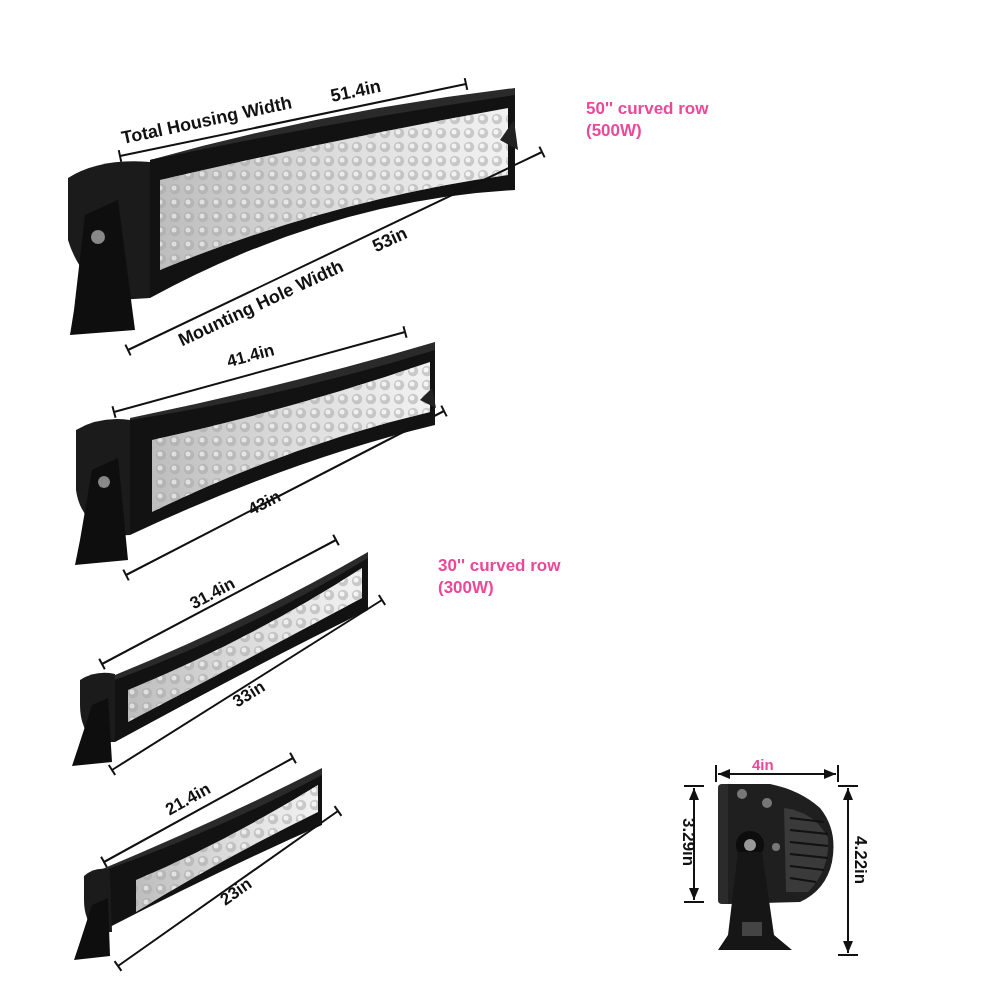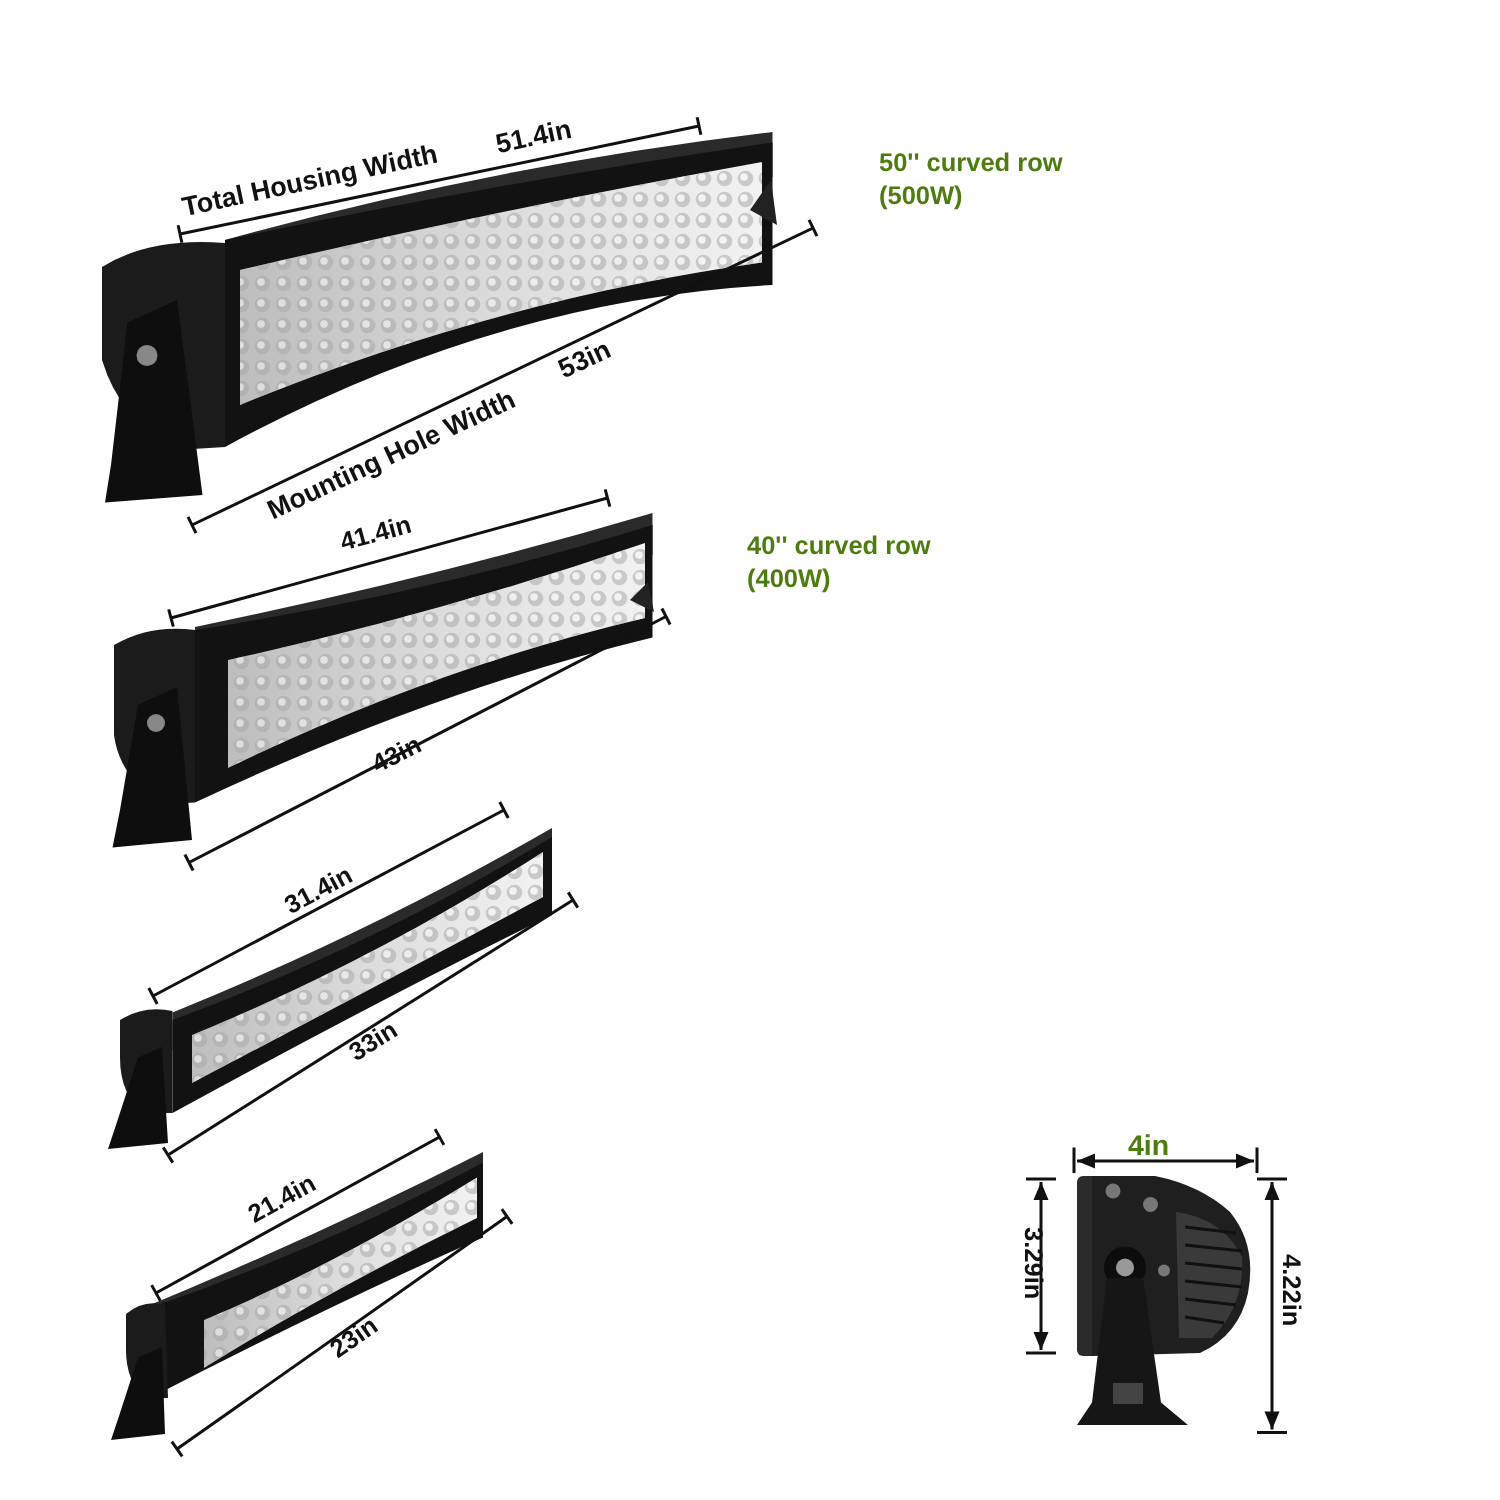--- a/index.html
+++ b/index.html
@@ -1,19 +1,19 @@
 <!DOCTYPE html>
 <html><head>
 <meta charset="utf-8">
 <style>
   html, body { margin: 0; padding: 0; background: #ffffff; }
   body { width: 1000px; height: 1000px; position: relative; overflow: hidden;
          font-family: "Liberation Sans", sans-serif; color: #111; }
   .canvas { position: absolute; left: 0; top: 0; width: 1000px; height: 1000px; }
-  .label { position: absolute; font-weight: bold; font-size: 17px; line-height: 22px; color: #4d7c0f; white-space: nowrap; }
+  .label { position: absolute; font-weight: bold; font-size: 17px; line-height: 22px; color: #ec4899; white-space: nowrap; }
   .rot { position: absolute; font-weight: bold; color: #111; white-space: nowrap; transform-origin: left bottom; }
   svg { position: absolute; left: 0; top: 0; }
 </style>
 </head>
 <body>
 
 <div class="canvas">
 
   <svg width="1000" height="1000" viewBox="0 0 1000 1000">
     <defs>
@@ -144,28 +144,28 @@
   <div class="rot" style="left:333px; top:86px; font-size:18px; transform: rotate(-12deg);">51.4in</div>
   <div class="rot" style="left:184px; top:330px; font-size:18px; transform: rotate(-25deg);">Mounting Hole Width</div>
   <div class="rot" style="left:378px; top:236px; font-size:18px; transform: rotate(-25deg);">53in</div>
   <div class="label" style="left:586px; top:98px;">
     <div>50'' curved row</div>
     <div>(500W)</div>
   </div>
 
   <div class="rot" style="left:230px; top:352px; font-size:17px; transform: rotate(-15deg);">41.4in</div>
   <div class="rot" style="left:254px; top:500px; font-size:17px; transform: rotate(-27deg);">43in</div>
-  <div class="label" style="left:498px; top:353px;">
-    <div>40'' curved row</div>
-    <div>(400W)</div>
-  </div>
 
   <div class="rot" style="left:196px; top:594px; font-size:17px; transform: rotate(-28deg);">31.4in</div>
   <div class="rot" style="left:240px; top:692px; font-size:17px; transform: rotate(-32deg);">33in</div>
+  <div class="label" style="left:438px; top:555px;">
+    <div>30'' curved row</div>
+    <div>(300W)</div>
+  </div>
 
   <div class="rot" style="left:172px; top:800px; font-size:17px; transform: rotate(-29deg);">21.4in</div>
   <div class="rot" style="left:228px; top:890px; font-size:17px; transform: rotate(-35deg);">23in</div>
 
-  <div class="label" style="left:752px; top:754px; font-size:19px;">4in</div>
+  <div class="label" style="left:752px; top:754px; font-size:15px;">4in</div>
   <div class="rot" style="left:676px; top:818px; font-size:17px; transform-origin: left top; transform: rotate(90deg); left:698px;">3.29in</div>
   <div class="rot" style="left:870px; top:836px; font-size:17px; transform-origin: left top; transform: rotate(90deg);">4.22in</div>
 
 </div>
 
 </body></html>

